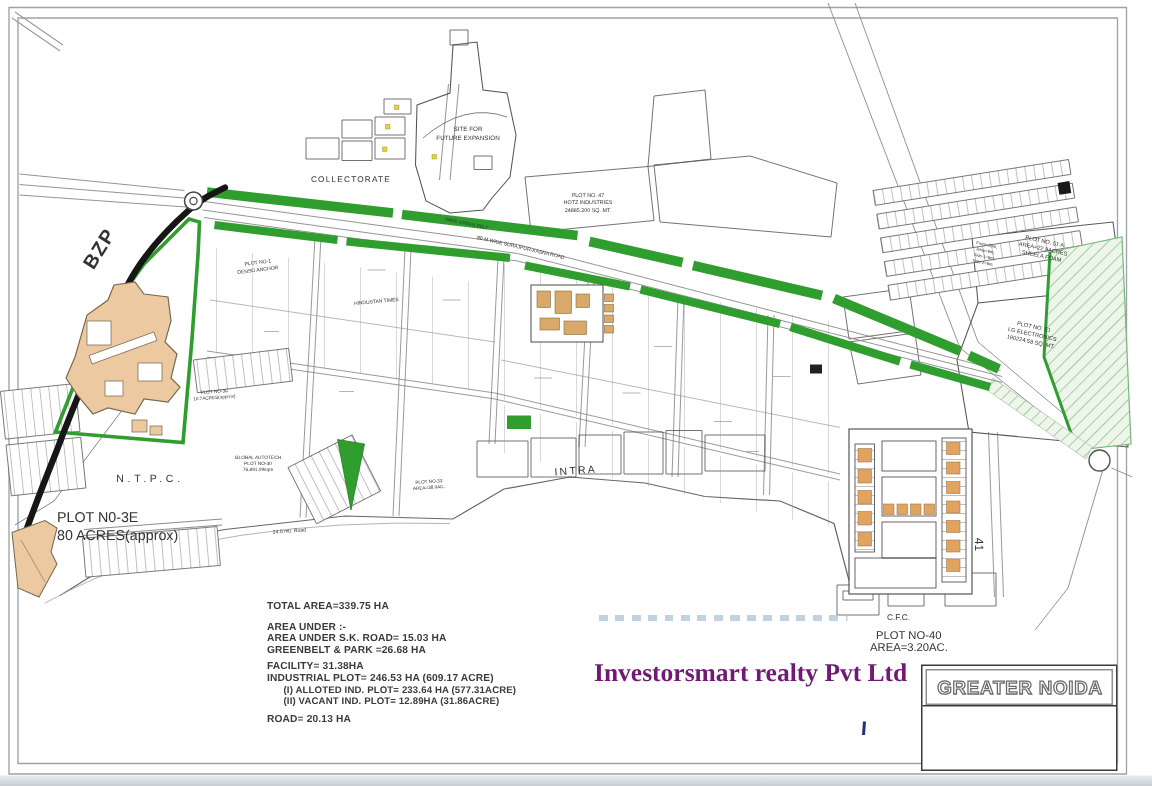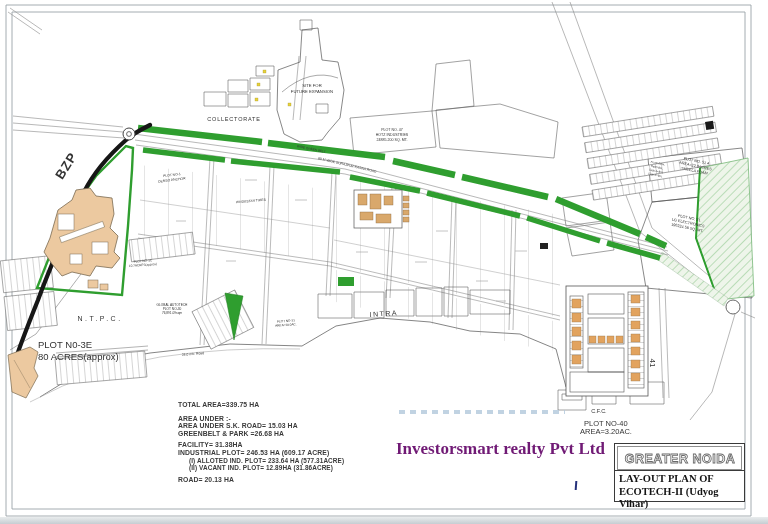--- a/index.html
+++ b/index.html
@@ -15,21 +15,21 @@
   .stats .gap-sm{margin-top:4px;}
   .stats .sub{padding-left:11px;font-size:6.4px;}
   
   .watermark{position:absolute;left:399px;top:410px;width:166px;height:4px;opacity:.85;
              background:repeating-linear-gradient(90deg,#b6cbdd 0 6px,transparent 6px 11px);}
   .blue-tick{position:absolute;left:575px;top:481px;width:2px;height:9px;background:#24307a;transform:rotate(4deg);}
   
   .contact{position:absolute;left:396px;top:438px;font-family:"Liberation Serif",serif;
            font-weight:700;font-size:17px;line-height:21px;color:#701a75;white-space:nowrap;text-align:right;}
   
-  .title-block{position:absolute;left:614px;top:443px;width:131px;height:59px;box-sizing:border-box;
+  .title-block{position:absolute;left:614px;top:443px;width:131px;height:71px;box-sizing:border-box;
                border:1.5px solid #3a3a3a;background:#fff;}
   .tb-top{height:27px;border-bottom:1.5px solid #3a3a3a;padding:2px;box-sizing:border-box;}
   .tb-top-inner{border:1px solid #8f8f8f;height:100%;display:flex;align-items:center;justify-content:center;}
   .tb-bottom{padding:2px 4px;font-family:"Liberation Serif",serif;font-weight:700;
              font-size:10.5px;line-height:12.5px;color:#141414;}
   .page-edge{position:absolute;left:0;bottom:0;width:768px;height:7px;
              background:linear-gradient(#e9eced,#c6cdd2);}
 </style>
 </head>
 <body>
@@ -282,17 +282,16 @@
   </div>
 
   <div class="title-block">
     <div class="tb-top">
       <div class="tb-top-inner">
         <svg width="122" height="18" viewBox="0 0 122 18">
           <text x="61" y="13.5" text-anchor="middle" font-family="Liberation Sans, sans-serif" font-size="12.5" font-weight="bold" letter-spacing="0.5" fill="#fdfdfd" stroke="#6a6a6a" stroke-width="0.85">GREATER NOIDA</text>
         </svg>
       </div>
     </div>
-    <div class="tb-bottom">LAY-OUT PLAN OF ECOTECH-II (Udyog Vihar)</div>
   </div>
 
   <div class="page-edge"></div>
 </div>
 
 </body></html>

